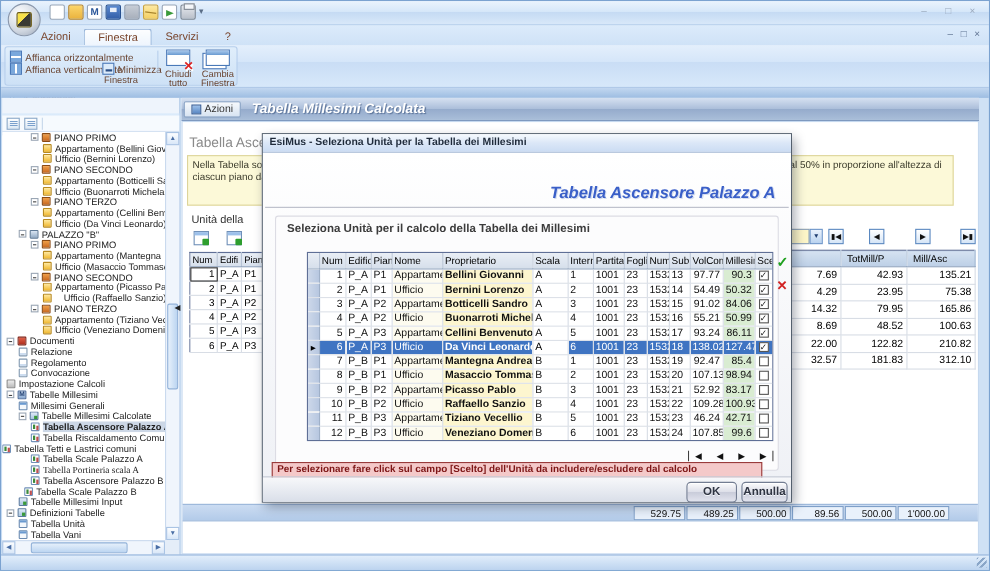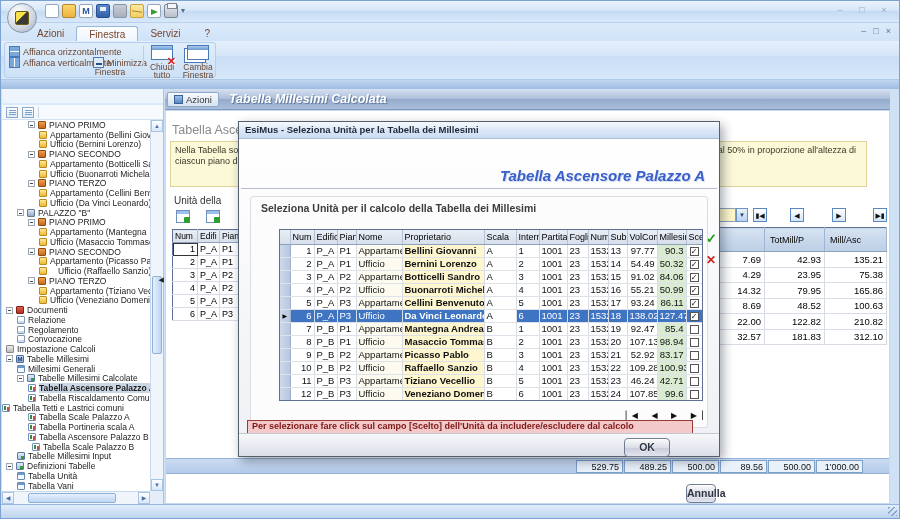--- a/index.html
+++ b/index.html
@@ -141,21 +141,21 @@
 
   .rfrag-nav{position:absolute;top:97px;left:516px;right:4px;height:15px;}
   .combo{position:absolute;left:34px;top:0;display:flex;}
   .combo .cbx{width:20px;height:14px;background:#fdf6c8;border:1px solid #8aa0b8;}
   .combo .cbtn{width:12px;height:14px;background:linear-gradient(#eaf2fc,#b9d2ef);border:1px solid #6a93c8;
     font-size:6px;color:#1e3c6e;text-align:center;line-height:13px;}
   .navbtn{position:absolute;top:0;width:14px;height:14px;background:linear-gradient(#ffffff,#d5e5f7);
     border:1px solid #5a88c0;font-size:7px;color:#111;text-align:center;line-height:13px;}
   table.rt{position:absolute;left:516px;top:116px;border-collapse:collapse;table-layout:fixed;background:#fff;border:1px solid #5f6f96;}
   table.rt th{background:linear-gradient(#d5e2f1,#bccfe6);border-right:1px solid #9fb6d2;border-bottom:1px solid #8ea2bd;
-    font-size:9px;font-weight:normal;text-align:left;padding:1px 5px;height:24px;white-space:nowrap;overflow:hidden;}
+    font-size:9px;font-weight:normal;text-align:left;padding:1px 5px;height:15px;white-space:nowrap;overflow:hidden;}
   table.rt td{border-right:1px solid #d8dde5;border-bottom:1px solid #d8dde5;font-size:9.5px;text-align:right;
     padding:0 3px;height:15.5px;white-space:nowrap;}
 
   .tfooter{position:absolute;left:0;right:0;top:347px;height:16px;
     background:linear-gradient(#cbdcf2,#b3cbe9);border-top:1px solid #94b2d8;border-bottom:1px solid #94b2d8;}
   .fcells{position:absolute;right:26px;top:1px;display:flex;}
   .fcell{width:47px;height:13px;background:#e9f1fb;border:1px solid #7e9fc8;margin-left:1px;
     font-size:9px;text-align:right;padding:1px 3px 0 0;color:#111;}
 
   
@@ -197,21 +197,21 @@
   .dnav .bar-l::before{content:"▏";font-size:8px;}
   .dnav .bar-r::after{content:"▕";font-size:8px;}
   .dhint{position:absolute;left:8px;right:26px;top:281px;height:24px;background:#f4c9c9;border:1px solid #993b3b;
     font-size:9px;font-weight:bold;color:#7d1616;line-height:11px;padding-left:4px;white-space:nowrap;overflow:hidden;}
   .dstrip{position:absolute;left:0;right:0;top:294px;bottom:0;background:linear-gradient(#f7f8fa,#dadfe9);border-top:1px solid #c4c9d4;}
   .dbtn{position:absolute;top:4px;height:19px;border:1px solid #737d92;border-radius:4px;
     background:linear-gradient(#fbfbfc,#dcdee8 50%,#c9ccda 51%,#e2e4ee);
     color:#2f3442;font-weight:bold;font-size:10.5px;text-align:center;line-height:17px;
     box-shadow:inset 0 1px 0 #fff;text-shadow:0 1px 0 #f4f6fa;}
   .dbtn.ok{right:49px;width:46px;}
-  .dbtn.cancel{right:3px;width:30px;margin-top:46px;}
+  .dbtn.cancel{right:3px;width:42px;}
 
   
   .statusbar{position:absolute;left:0;right:0;bottom:0;height:14px;
     background:linear-gradient(#e2eefb,#bdd4ef);border-top:1px solid #98b6dc;}
   .grip{position:absolute;right:2px;bottom:2px;width:9px;height:9px;
     background:repeating-linear-gradient(135deg,#8aa6c8 0 1.5px,transparent 1.5px 4px);}
 </style>
 </head>
 <body>
 
@@ -427,29 +427,29 @@
             <span class="tlabel">Tabella Riscaldamento Comune</span>
           </div>
           <div class="titem" style="">
             <span class="tic ic-chart"></span>
             <span class="tlabel">Tabella Tetti e Lastrici comuni</span>
           </div>
           <div class="titem" style="padding-left: 26px;">
             <span class="tic ic-chart"></span>
             <span class="tlabel">Tabella Scale Palazzo A</span>
           </div>
-          <div class="titem" style="padding-left: 26px;">
+          <div class="titem" style="padding-left: 26px; font-family: Liberation Serif, serif;">
             <span class="tic ic-chart"></span>
             <span class="tlabel">Tabella Portineria scala A</span>
           </div>
           <div class="titem" style="padding-left: 26px;">
             <span class="tic ic-chart"></span>
             <span class="tlabel">Tabella Ascensore Palazzo B</span>
           </div>
-          <div class="titem" style="padding-left: 30px; text-align: right;">
+          <div class="titem" style="padding-left: 20px; text-align: right;">
             <span class="tic ic-chart"></span>
             <span class="tlabel">Tabella Scale Palazzo B</span>
           </div>
           <div class="titem" style="padding-left: 15px;">
             <span class="tic ic-tables"></span>
             <span class="tlabel">Tabelle Millesimi Input</span>
           </div>
           <div class="titem" style="padding-left: 4px;">
             <span class="exp"></span>
             <span class="tic ic-tables"></span>

